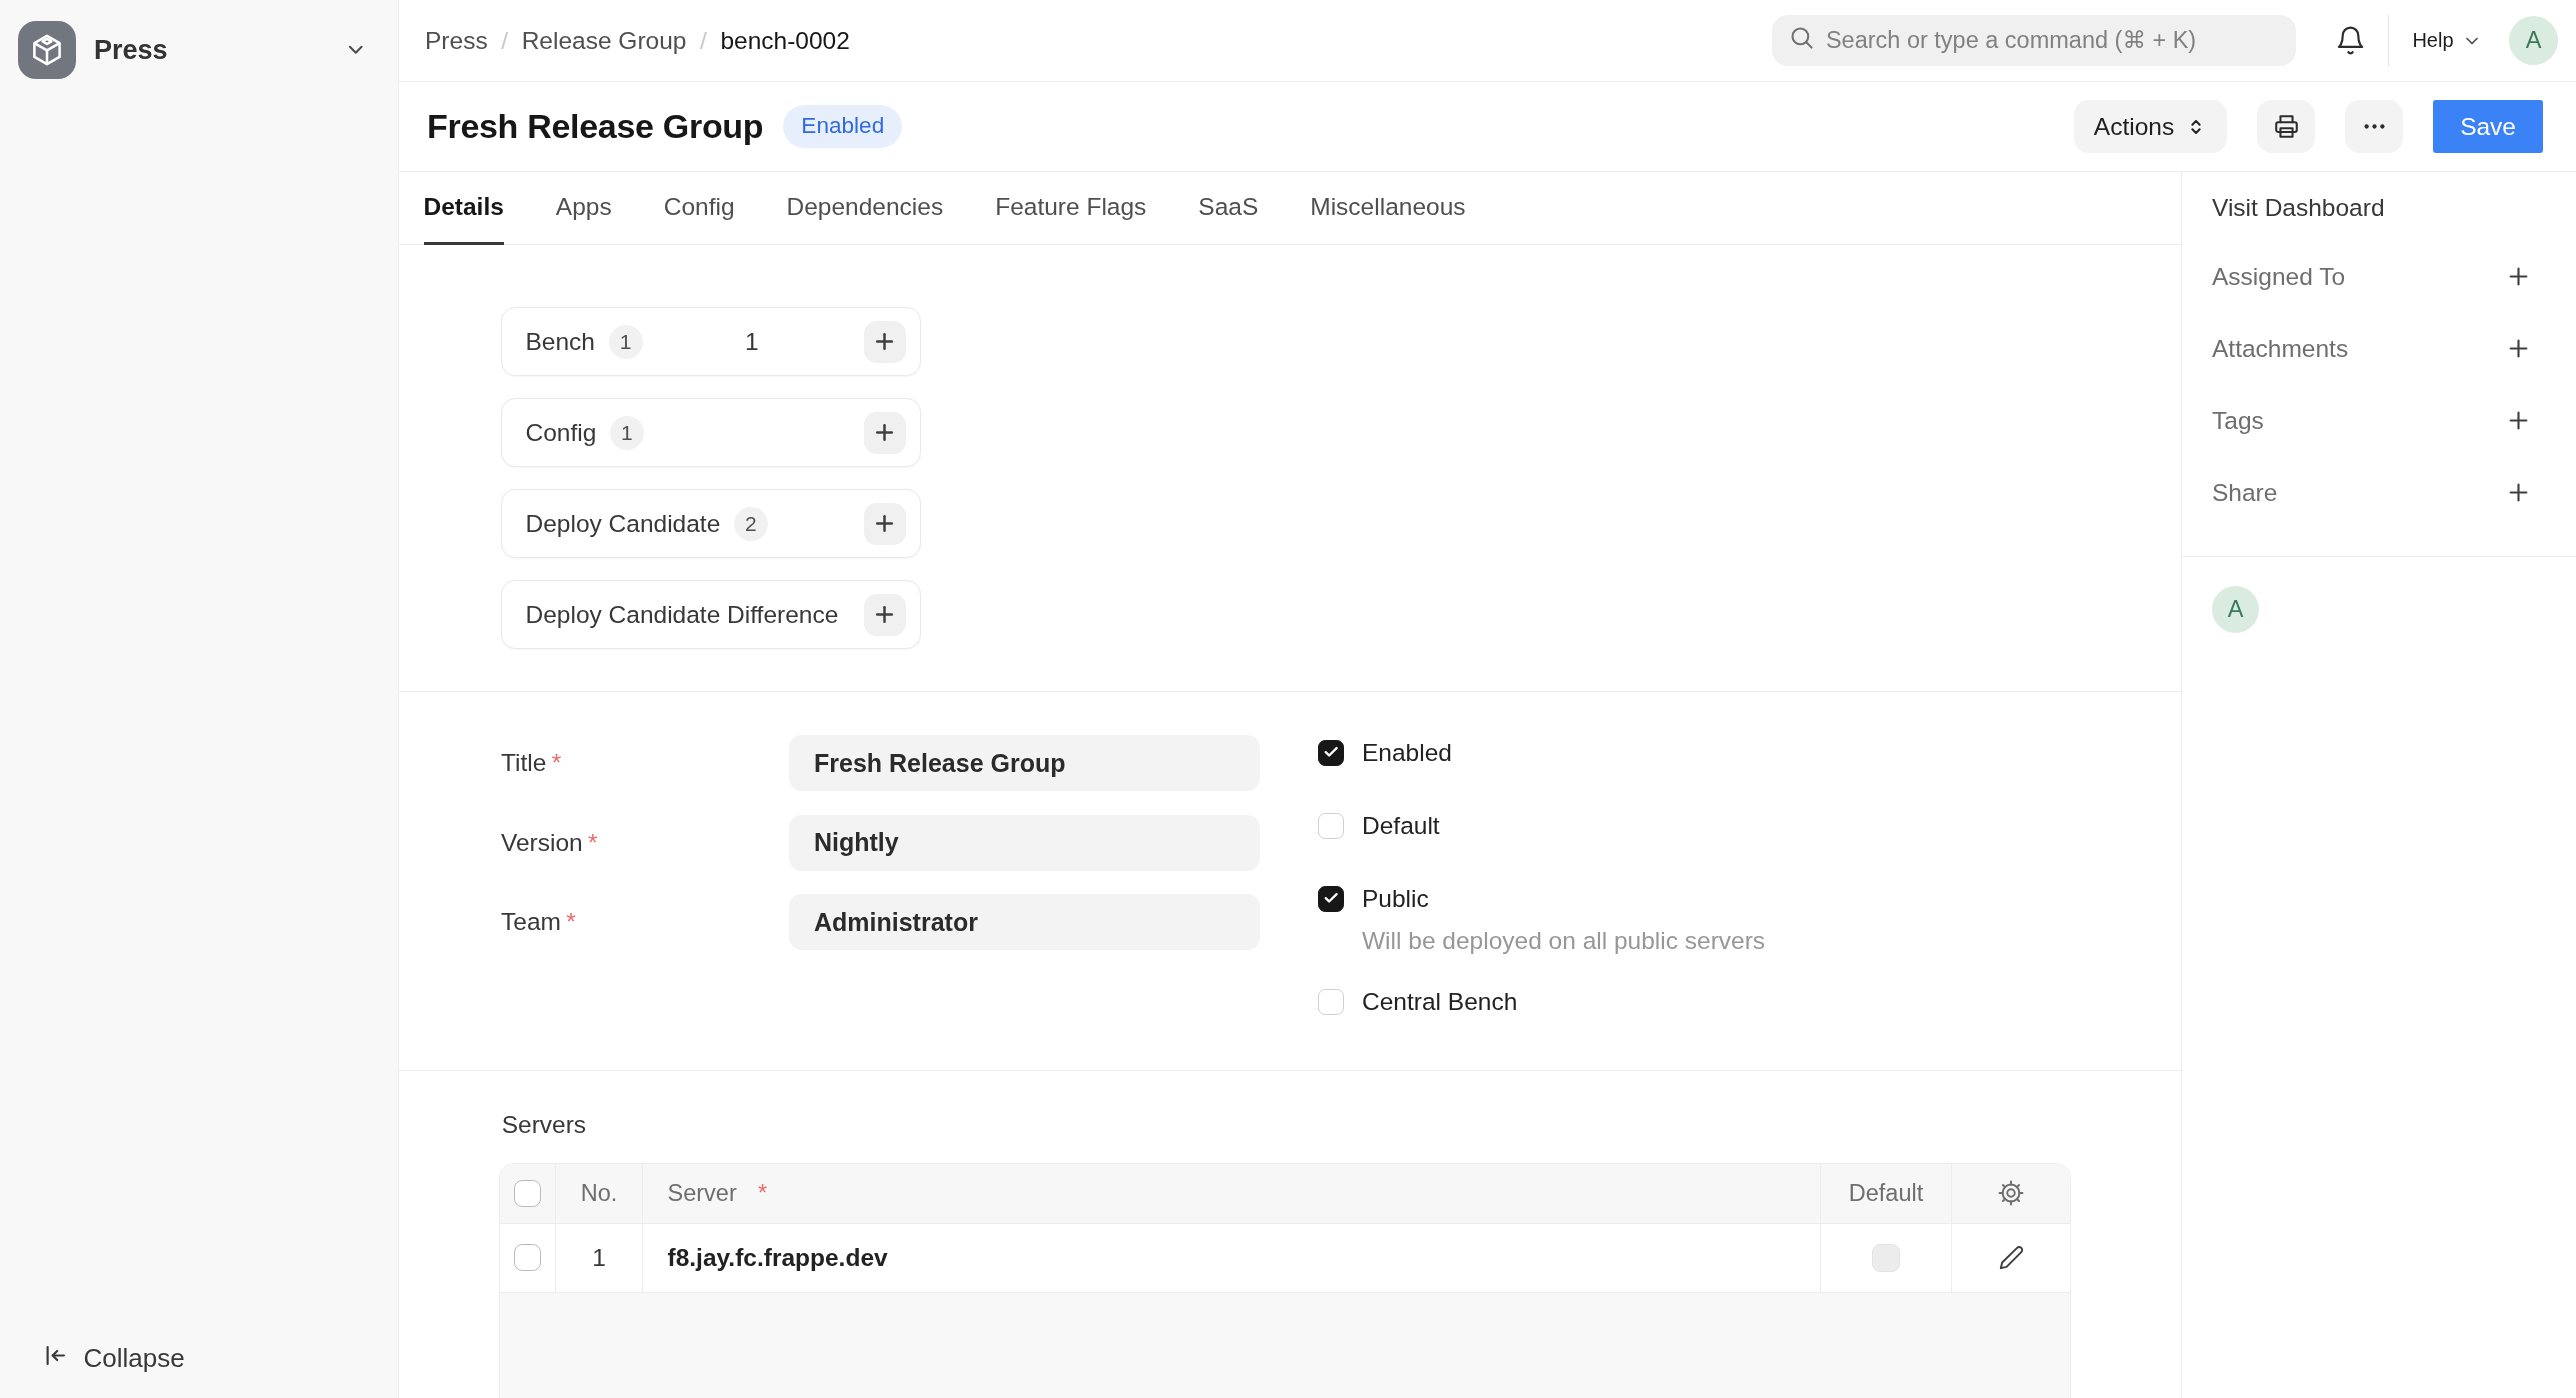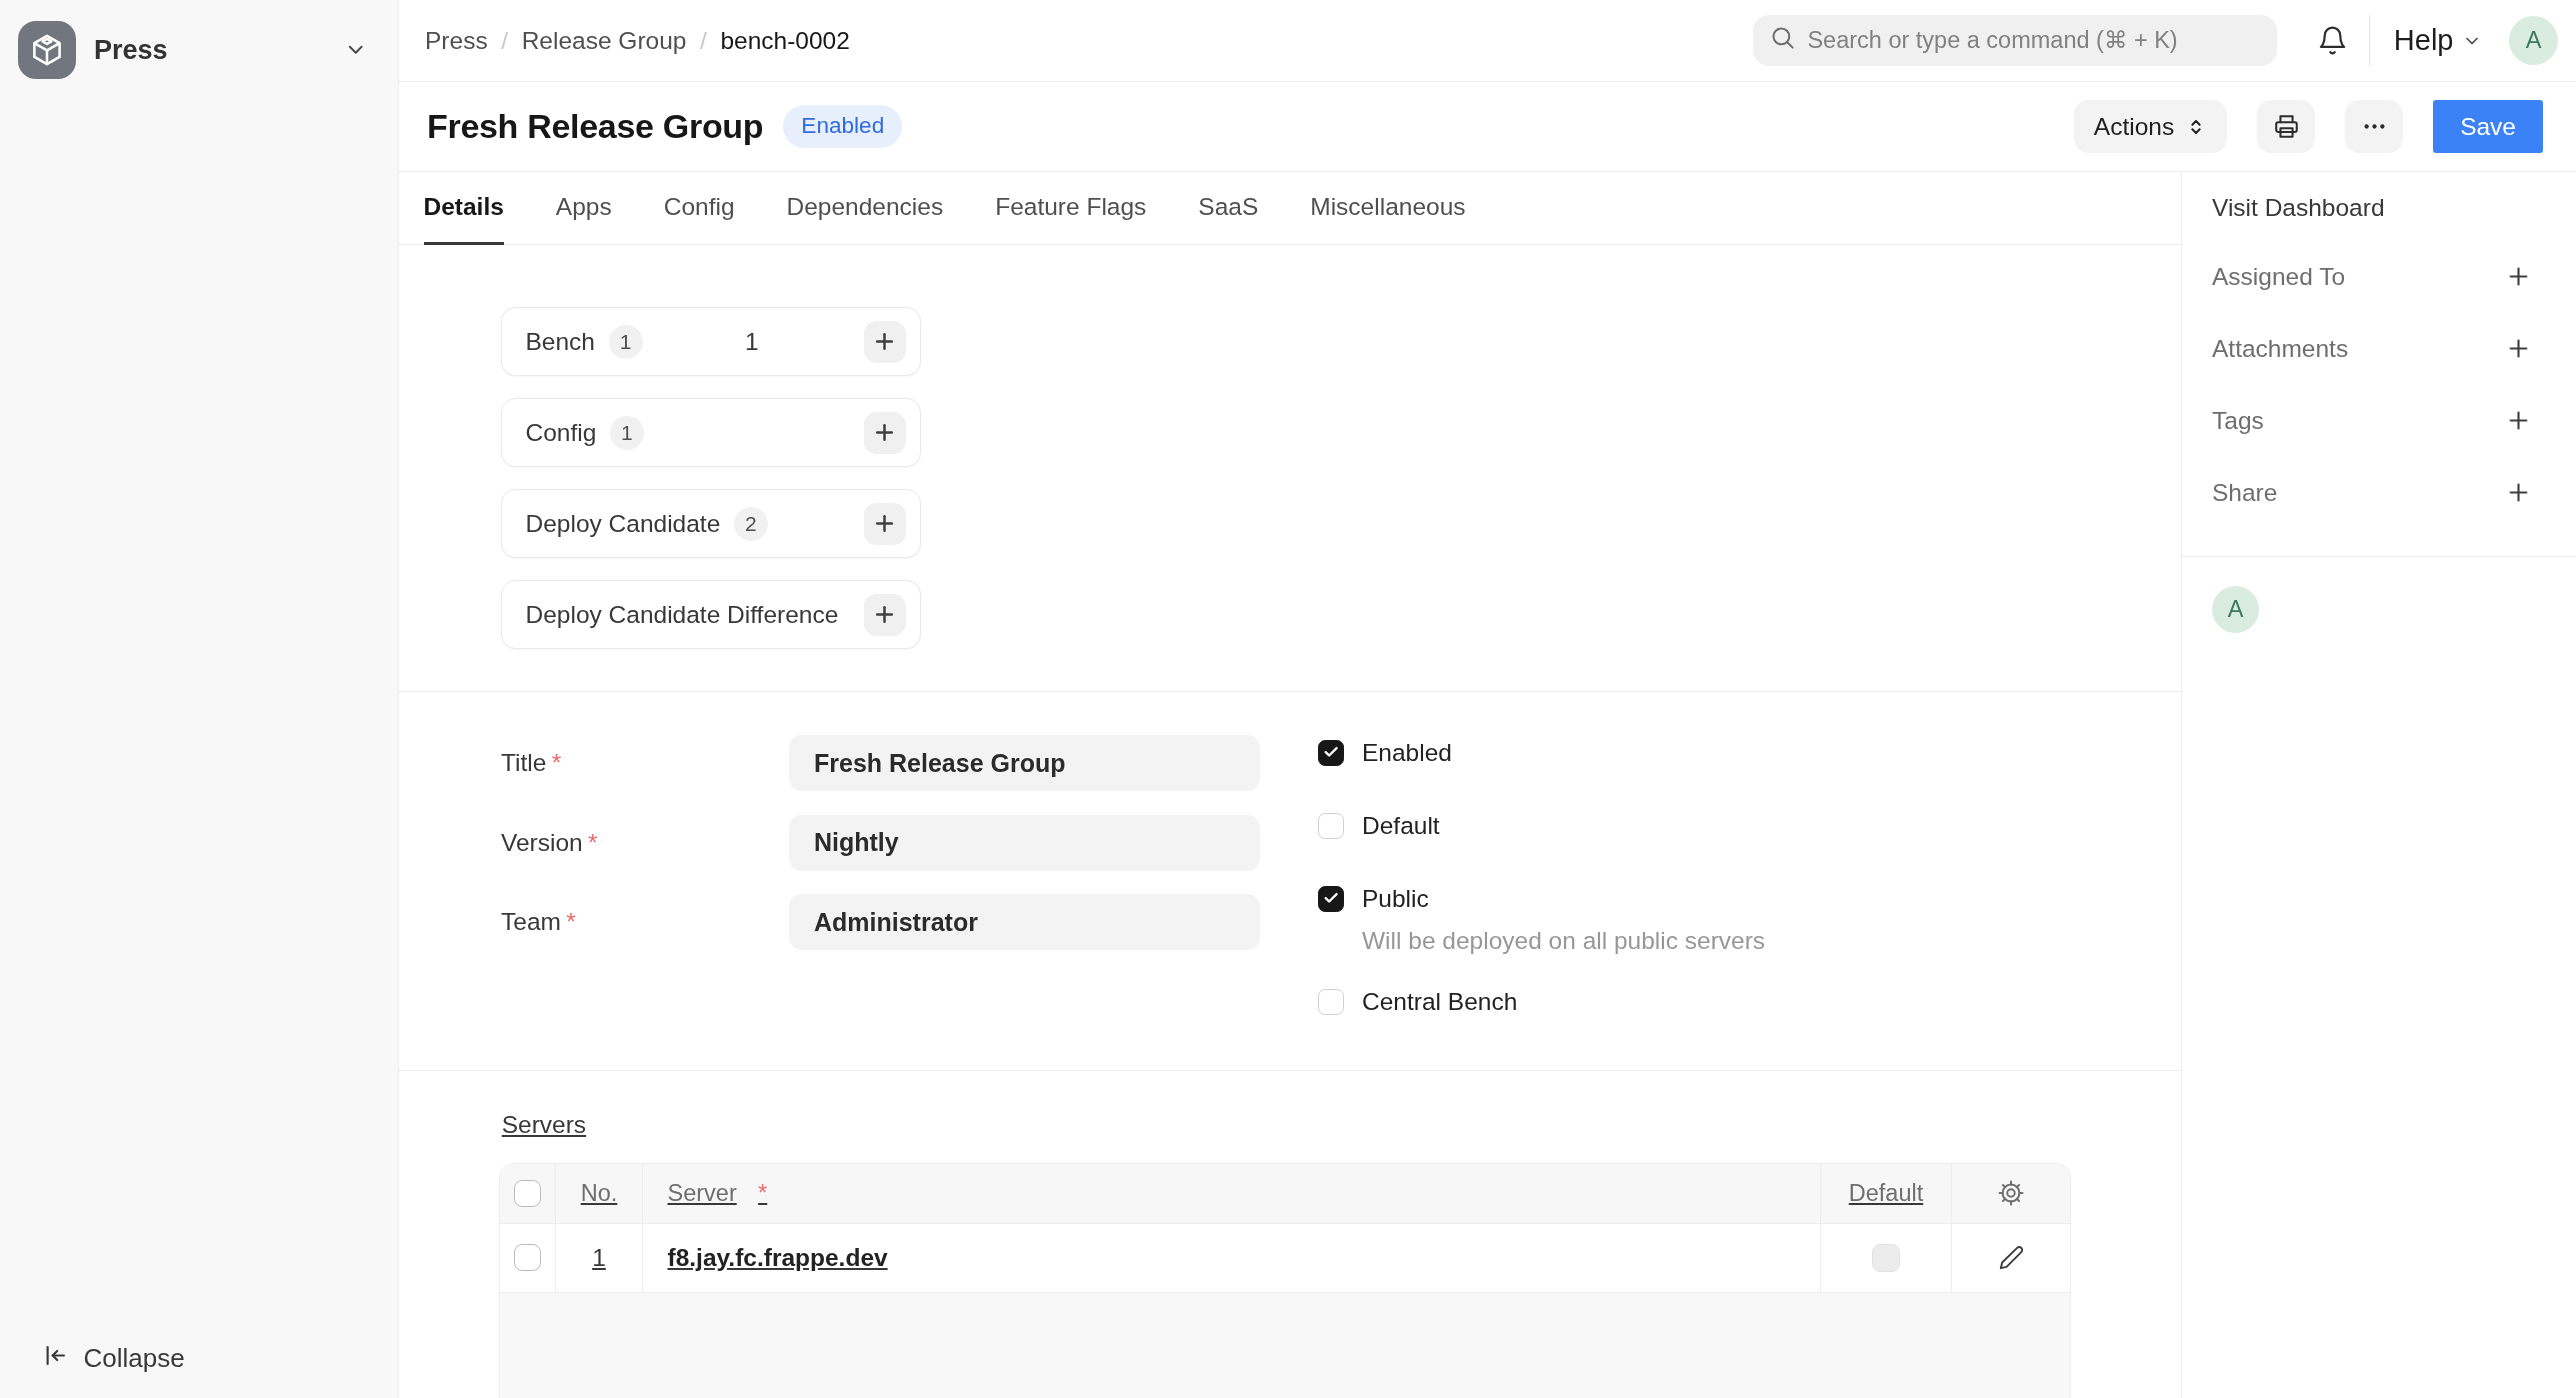--- a/index.html
+++ b/index.html
@@ -56,21 +56,21 @@
     font-family:inherit; font-size:23.5px; color:#383838;
   }
   .searchbox input::placeholder { color:#818181; }
   .bell-btn {
     width:60px; height:54px; display:flex; align-items:center; justify-content:center;
     background:none; border:none; cursor:pointer; color:#2d2d2d; margin-left:25px;
   }
   .nav-vdiv { width:0.9px; height:51px; background:#e4e4e4; margin:0 12.7px 0 7.2px; }
   .help-btn {
     display:flex; align-items:center; gap:8.2px; background:none; border:none;
-    font-family:inherit; font-size:29px; color:#1d1d1d; cursor:pointer; padding:0 11px;
+    font-family:inherit; font-size:20px; color:#1d1d1d; cursor:pointer; padding:0 11px;
   }
   .help-btn svg { color:#4a4a4a; }
   .avatar {
     width:49px; height:49px; border-radius:50%; background:#d9ecdf; color:#3d7a5c;
     display:flex; align-items:center; justify-content:center;
     font-size:23.5px; margin-left:16.3px; cursor:pointer; flex:none;
   }
 
   
   .title-row {
@@ -143,21 +143,21 @@
   .mb50 { margin-bottom:45px; } .mb16 { margin-bottom:14.5px; }
   .cb {
     width:26px; height:26px; border-radius:7.2px; background:#fff;
     border:1.8px solid #cfcfcf; display:flex; align-items:center; justify-content:center; flex:none;
   }
   .cb.checked { background:#171717; border-color:#171717; }
   .check-label { margin-left:18px; font-size:24.5px; color:#222; }
   .check-help { margin:0 0 33px 44px; color:#979797; font-size:24.5px; }
 
   
-  .servers-section { flex:1; min-height:0; padding:40px 0 0 100px; display:flex; flex-direction:column;text-decoration:underline; }
+  .servers-section { flex:1; min-height:0; padding:40px 0 0 100px; display:flex; flex-direction:column; }
   .servers-title { font-size:24.5px; color:#383838; margin:0 0 23.5px 2.7px; }
   .grid-table {
     width:1572px; border:0.9px solid #ededed; border-radius:14.5px 14.5px 0 0;
     overflow:hidden; display:flex; flex-direction:column; flex:1; min-height:0;
   }
   .t-row { display:grid; grid-template-columns:56px 87px 1fr 131px 118px; }
   .t-head { background:#f7f7f7; height:60px; border-bottom:0.9px solid #ededed; color:#6e6e6e; font-size:23.5px; }
   .t-data { background:#fff; height:69px; border-bottom:0.9px solid #ededed; font-size:24.5px; }
   .t-cell { display:flex; align-items:center; justify-content:center; border-right:0.9px solid #ededed; }
   .t-cell:last-child { border-right:none; }

